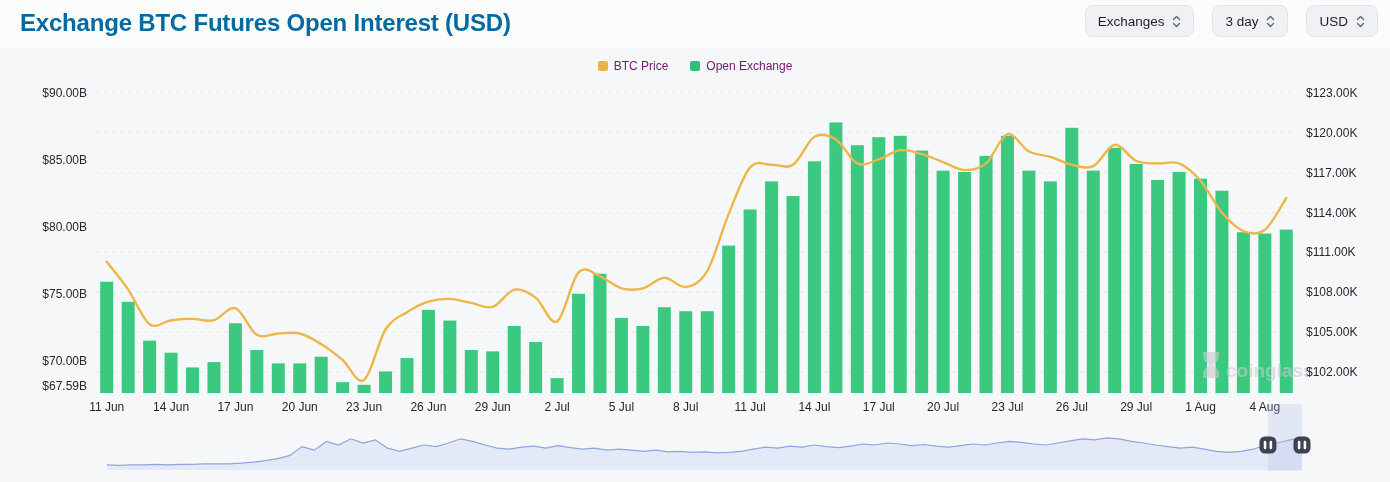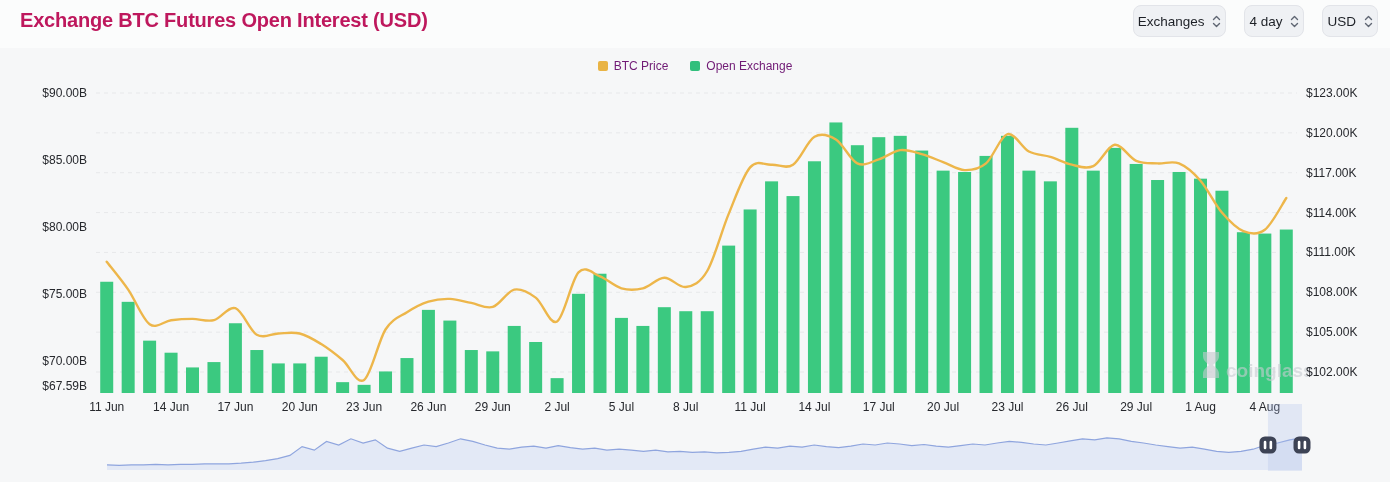--- a/index.html
+++ b/index.html
@@ -2,24 +2,24 @@
 <html><head>
 <meta charset="utf-8">
 <style>
   html,body{margin:0;padding:0;}
   body{
     width:1390px;height:482px;position:relative;overflow:hidden;
     background:#fbfcfc;font-family:"Liberation Sans",sans-serif;
   }
   .chart-bg{position:absolute;left:0;top:48px;width:1390px;height:434px;background:#f6f7f8;}
   .header{position:absolute;left:0;top:0;width:1390px;height:48px;}
-  .page-title{position:absolute;left:20px;top:9px;font-size:20px;font-weight:700;color:#be185d;letter-spacing:-0.2px;}
+  .page-title{position:absolute;left:20px;top:9px;font-size:24px;font-weight:700;color:#0369a1;letter-spacing:-0.2px;}
   .controls{position:absolute;right:12px;top:5px;display:flex;gap:18px;}
   .ctrl-btn{display:flex;align-items:center;gap:8px;background:#eff1f4;border:1px solid #e2e4e9;
-    border-radius:8px;height:30px;padding:0 4px;font-size:13.5px;color:#1d2026;cursor:pointer;white-space:nowrap;}
+    border-radius:8px;height:30px;padding:0 12px;font-size:13.5px;color:#1d2026;cursor:pointer;white-space:nowrap;}
   .chev{display:inline-flex;flex-direction:column;line-height:0;}
   .legend{position:absolute;top:59px;left:0;width:1390px;display:flex;justify-content:center;gap:22px;}
   .legend-item{display:flex;align-items:center;gap:6px;font-size:12px;color:#701a75;cursor:pointer;}
   .swatch{width:10px;height:10px;border-radius:2px;background:#ccc;}
   #chart-svg{position:absolute;left:0;top:0;}
 </style>
 </head>
 <body>
 
 <div class="chart-bg"></div>
@@ -30,21 +30,21 @@
     <div class="ctrl-btn">
       <span>Exchanges</span>
       <span class="chev">
         <svg width="9" height="15" viewBox="0 0 9 15">
             <path d="M1.5 5.5 L4.5 2.5 L7.5 5.5" fill="none" stroke="#5f6673" stroke-width="1.4" stroke-linecap="round" stroke-linejoin="round"></path>
             <path d="M1.5 9.5 L4.5 12.5 L7.5 9.5" fill="none" stroke="#5f6673" stroke-width="1.4" stroke-linecap="round" stroke-linejoin="round"></path>
           </svg>
       </span>
     </div>
     <div class="ctrl-btn">
-      <span>4 day</span>
+      <span>3 day</span>
       <span class="chev">
         <svg width="9" height="15" viewBox="0 0 9 15">
             <path d="M1.5 5.5 L4.5 2.5 L7.5 5.5" fill="none" stroke="#5f6673" stroke-width="1.4" stroke-linecap="round" stroke-linejoin="round"></path>
             <path d="M1.5 9.5 L4.5 12.5 L7.5 9.5" fill="none" stroke="#5f6673" stroke-width="1.4" stroke-linecap="round" stroke-linejoin="round"></path>
           </svg>
       </span>
     </div>
     <div class="ctrl-btn">
       <span>USD</span>
       <span class="chev">

